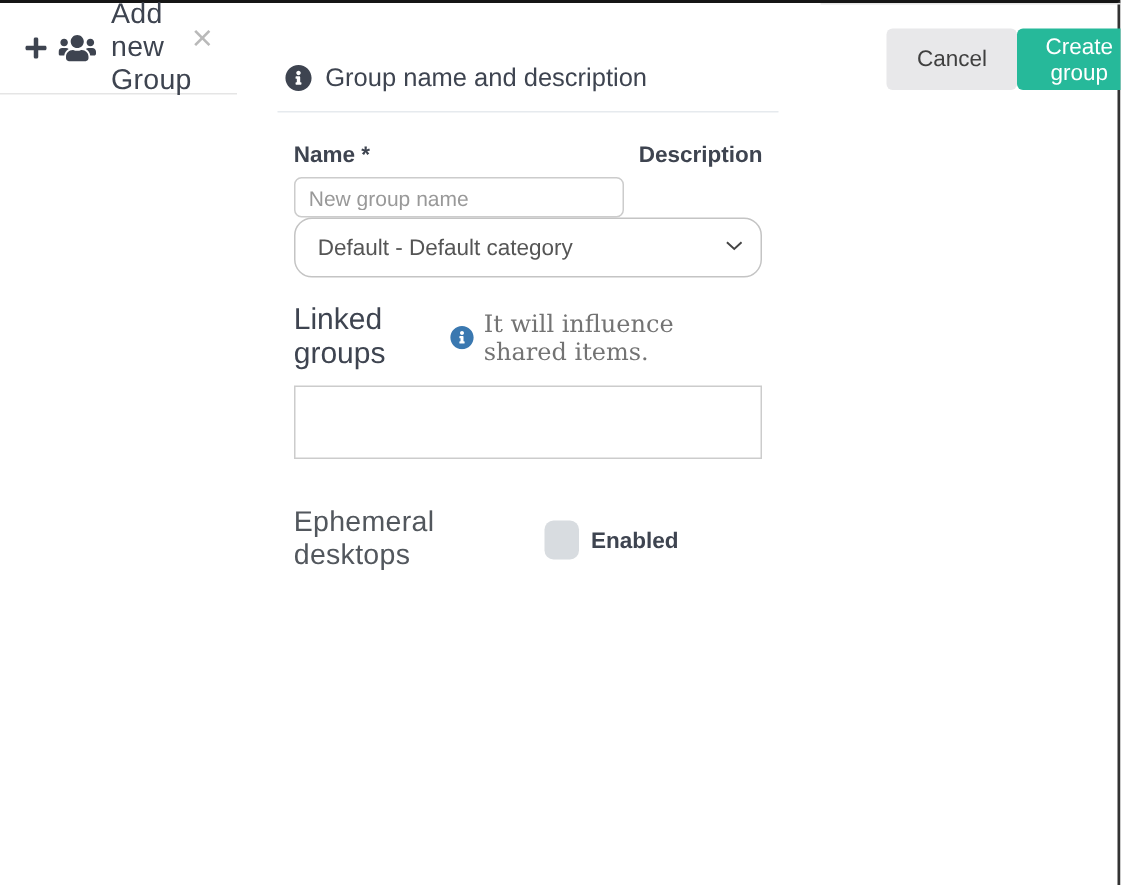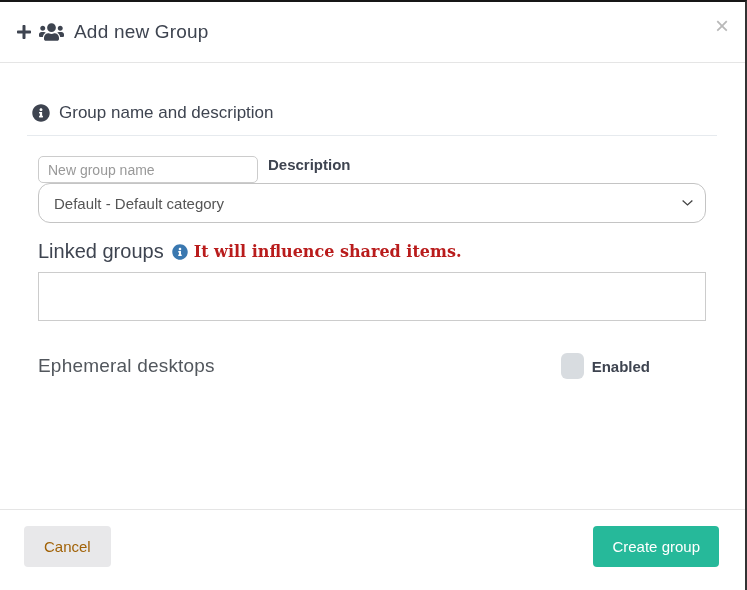--- a/index.html
+++ b/index.html
@@ -7,21 +7,21 @@
   body {
     font-family: "Liberation Sans", sans-serif;
     width: 747px; height: 590px;
     overflow: hidden;
   }
   .modal {
     width: 747px; height: 590px;
     background: #fff;
     border-top: 2px solid #161616;
     border-right: 2px solid #333;
-    display: flex; flex-direction: column;
+    display: flex; flex-direction: row;
   }
   
   .modal-header {
     height: 61px; flex: 0 0 61px;
     display: flex; align-items: center;
     padding: 0 16px;
     border-bottom: 1px solid #e5e5e5;
   }
   .title-wrap { display: flex; align-items: center; gap: 7px; color: #3e4450; }
   .title-wrap svg { display: block; }
@@ -82,21 +82,21 @@
     position: absolute; right: 12px; top: 12px;
     pointer-events: none; color: #444;
   }
   .linked-row {
     display: flex; align-items: center; gap: 6px;
     margin-top: 17px;
   }
   .linked-label { font-size: 20px; font-weight: 400; color: #3e4450; margin-right: 2px; }
   .linked-note {
     font-family: "DejaVu Serif", serif;
-    font-size: 16px; color: #b91c1c; font-weight: bold;
+    font-size: 16px; color: #737373;
   }
   .info-blue { color: #3a78b0; display: flex; align-items: center; }
   .multiselect-box {
     margin-top: 9px;
     width: 100%; height: 49px;
     border: 1px solid #ccc; background: #fff;
   }
   .ephemeral-row {
     display: flex; align-items: center;
     margin-top: 32px;
@@ -119,21 +119,21 @@
     border-top: 1px solid #e5e5e5;
     display: flex; align-items: flex-start; justify-content: space-between;
     padding: 16px 26px 0 24px;
   }
   .btn {
     height: 41px; border-radius: 4px; border: none;
     font-size: 15px; cursor: pointer;
     font-family: "Liberation Sans", sans-serif;
     padding: 0 20px;
   }
-  .btn-cancel { background: #e8e8ea; color: #a16207; }
+  .btn-cancel { background: #e8e8ea; color: #404040; margin-left: 20px; }
   .btn-create { background: #26b99a; color: #fff; padding: 0 19px; }
 </style>
 </head>
 <body>
 
 <div class="modal">
 
   <div class="modal-header">
     <div class="title-wrap">
       <span>
@@ -158,20 +158,21 @@
         <svg width="18" height="18" viewBox="0 0 512 512">
             <path fill="#3e4450" d="M256 8C119.043 8 8 119.083 8 256c0 136.997 111.043 248 248 248s248-111.003 248-248C504 119.083 392.957 8 256 8zm0 110c23.196 0 42 18.804 42 42s-18.804 42-42 42-42-18.804-42-42 18.804-42 42-42zm56 254c0 6.627-5.373 12-12 12h-88c-6.627 0-12-5.373-12-12v-24c0-6.627 5.373-12 12-12h12v-64h-12c-6.627 0-12-5.373-12-12v-24c0-6.627 5.373-12 12-12h64c6.627 0 12 5.373 12 12v100h12c6.627 0 12 5.373 12 12v24z"></path>
           </svg>
       </span>
       <span>Group name and description</span>
     </div>
     <hr class="section-divider">
 
     <div class="form-row">
       <div class="col-name">
+        <label class="field-label">Name *</label>
         <input class="text-input" type="text" placeholder="New group name" style="">
       </div>
       <div class="col-desc">
         <label class="field-label">Description</label>
       </div>
     </div>
 
     <div class="select-wrap">
       <select class="select-input">
         <option>Default - Default category</option>

